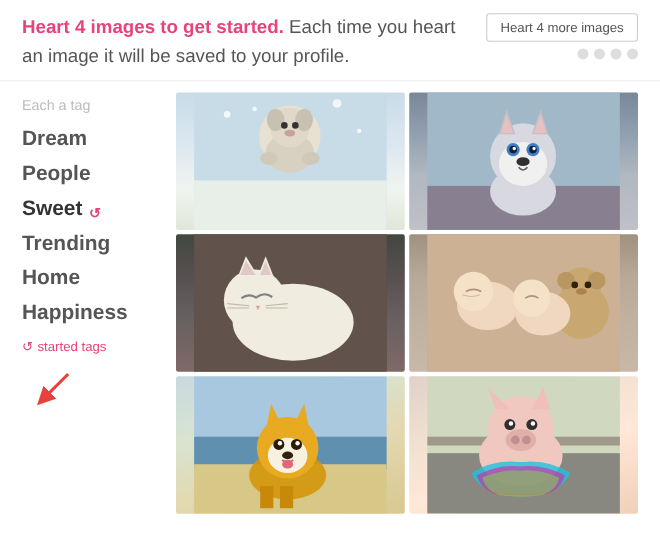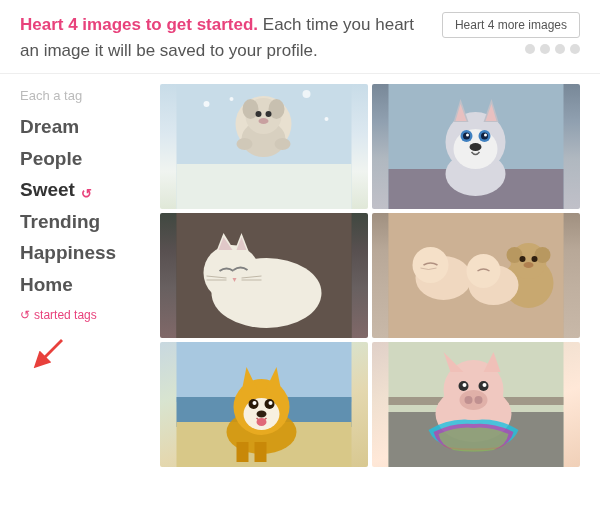--- a/index.html
+++ b/index.html
@@ -199,24 +199,24 @@
           <span>People</span>
         </li>
       <li class="tag-item active">
         <span>Sweet</span>
         <span class="spinner-icon">↺</span>
       </li>
       <li class="tag-item">
           <span>Trending</span>
         </li>
       <li class="tag-item">
-          <span>Happiness</span>
+          <span>Home</span>
         </li>
       <li class="tag-item">
-          <span>Home</span>
+          <span>Happiness</span>
         </li>
     </ul>
     <div class="shuffle-tags">
       <span class="shuffle-icon">↺</span>
       <span>started tags</span>
     </div>
     <div class="arrow-indicator">
       <svg class="arrow-svg" viewBox="0 0 50 50">
         <defs>
           <marker id="arrowhead" markerWidth="6" markerHeight="6" refX="3" refY="3" orient="auto">

